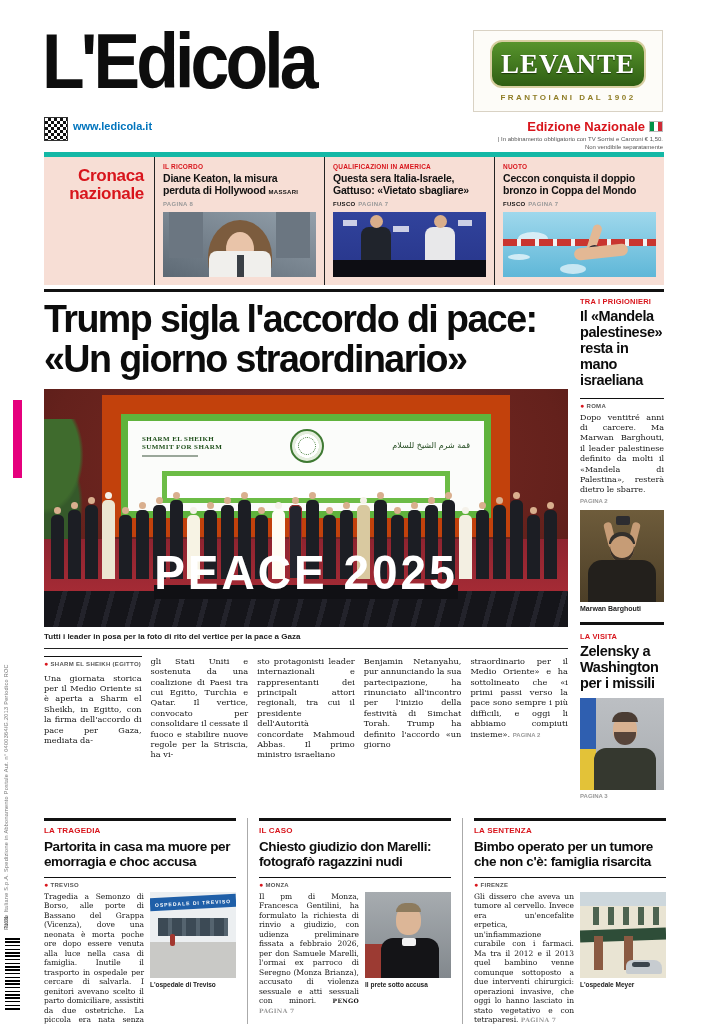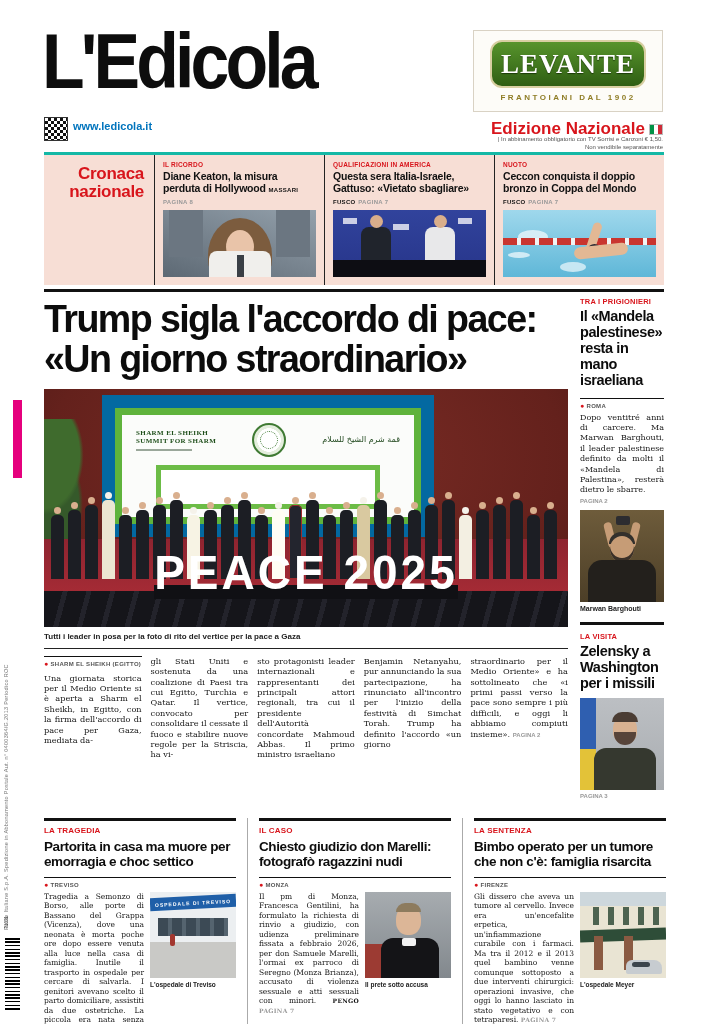--- a/index.html
+++ b/index.html
@@ -7,26 +7,26 @@
   #paper{position:absolute;inset:0;background:#fff;}
 
   
   .logo{position:absolute;left:42px;top:22px;font-size:72px;font-weight:bold;letter-spacing:-4px;color:#0d0d0d;transform:scale(0.97,1.08);transform-origin:top left;line-height:1;}
   .qr{position:absolute;left:44px;top:117px;width:22px;height:22px;border:1px solid #333;background:
       repeating-conic-gradient(#111 0% 25%, #fff 0% 50%);background-size:6px 6px;}
   .website{position:absolute;left:73px;top:120px;font-size:11px;font-weight:bold;color:#0074bd;text-decoration:none;}
   .ad-box{position:absolute;right:42px;top:30px;width:188px;height:80px;border:1px solid #d9d2c4;background:#fdfcf8;display:flex;flex-direction:column;align-items:center;justify-content:center;}
   .levante{width:152px;height:44px;border-radius:12px;border:2px solid #d8cfa2;background:linear-gradient(180deg,#57942c,#2f5e13);display:flex;align-items:center;justify-content:center;color:#fff;font-family:"Liberation Serif",serif;font-weight:bold;font-size:27px;letter-spacing:1px;text-shadow:0 1px 1px #1c3a0a;}
   .ad-tagline{margin-top:5px;font-size:8px;font-weight:bold;letter-spacing:2.5px;color:#8f7d26;}
-  .edition{position:absolute;right:42px;top:119px;font-size:17px;font-weight:bold;color:#d8151c;display:flex;align-items:center;gap:4px;}
+  .edition{position:absolute;right:42px;top:119px;font-size:13px;font-weight:bold;color:#d8151c;display:flex;align-items:center;gap:4px;}
   .flag{display:inline-block;width:12px;height:9px;background:linear-gradient(90deg,#009246 0 33%,#fff 33% 66%,#ce2b37 66%);border:0.5px solid #bbb;}
   .fineprint{position:absolute;right:42px;top:135px;text-align:right;font-size:6px;line-height:1.35;color:#555;}
 
   
-  .strip{position:absolute;left:44px;top:152px;width:620px;height:133px;background:#f7ded5;border-top:3px solid #14b8a6;display:flex;box-sizing:border-box;}
+  .strip{position:absolute;left:44px;top:152px;width:620px;height:133px;background:#f7ded5;border-top:5px solid #14b8a6;display:flex;box-sizing:border-box;}
   .strip-label{width:110px;box-sizing:border-box;padding:10px 10px 0 0;text-align:right;color:#d8151c;font-weight:bold;font-size:17px;line-height:1.05;letter-spacing:-0.3px;}
   .strip-box{flex:1;box-sizing:border-box;border-left:1px solid #222;padding:6px 8px 8px;display:flex;flex-direction:column;}
   .strip-kicker{color:#d8151c;font-size:6.5px;font-weight:bold;letter-spacing:.2px;}
   .strip-title{font-size:10.5px;font-weight:bold;line-height:1.15;margin-top:2px;color:#111;letter-spacing:-0.2px;}
   .byline{font-size:6px;font-weight:bold;color:#111;letter-spacing:.3px;}
   .pageref{font-size:6px;font-weight:bold;color:#999;letter-spacing:.3px;}
   .strip-photo{margin-top:4px;flex:1;position:relative;overflow:hidden;background:#888;}
 
   
   .ph-keaton{background:linear-gradient(200deg,#93a0ab,#76828d 55%,#5d6974);}
@@ -50,21 +50,21 @@
 
   
   .main-rule{position:absolute;left:44px;top:289px;width:620px;height:3px;background:#111;}
   .main-left{position:absolute;left:44px;top:297px;width:524px;}
   .kicker{color:#d8151c;font-weight:bold;font-size:10px;letter-spacing:.4px;}
   .headline{font-size:38px;font-weight:bold;letter-spacing:-1.6px;line-height:1.05;color:#0c0c0c;margin-top:3px;transform:scaleX(0.99);transform-origin:left;}
   .standfirst{margin-top:9px;border-left:3px solid #b9b9b9;padding-left:9px;font-size:11.5px;line-height:1.4;color:#1a1a1a;width:505px;}
   .main-photo{margin-top:9px;width:524px;height:238px;position:relative;overflow:hidden;background:#6d2721;}
   .mp-wall{position:absolute;inset:0;background:radial-gradient(ellipse at 50% 30%,#7d2d26 0%,#64211c 70%,#4f1a16 100%);}
   .mp-palm{position:absolute;left:-14px;top:30px;width:70px;height:120px;background:radial-gradient(ellipse at 20% 30%,#3f6b2d 0 45%,transparent 50%),radial-gradient(ellipse at 30% 70%,#35592a 0 40%,transparent 46%);}
-  .mp-panel{position:absolute;left:58px;top:6px;width:332px;height:142px;background:#0369a1;padding:13px;box-sizing:border-box;}
+  .mp-panel{position:absolute;left:58px;top:6px;width:408px;height:142px;background:#c2410c;padding:19px;box-sizing:border-box;}
   .mp-panel-in{width:100%;height:100%;border:7px solid #5fb33c;box-sizing:border-box;background:#fbfcfa;position:relative;}
   .mp-head{position:absolute;left:0;right:0;top:0;height:46px;display:flex;align-items:center;justify-content:space-between;padding:4px 14px 0;box-sizing:border-box;}
   .mp-title{font-family:"Liberation Serif",serif;color:#20501c;font-weight:bold;font-size:7px;line-height:1.25;letter-spacing:.4px;}
   .mp-sub{height:2px;width:56px;background:#9aa79a;margin-top:3px;}
   .mp-emblem{width:30px;height:30px;border-radius:50%;border:2px solid #3f7a33;background:radial-gradient(circle,#ffffff 55%,#e4eedd 56%);position:relative;}
   .mp-emblem::after{content:"";position:absolute;inset:6px;border-radius:50%;border:1.5px dotted #3f7a33;}
   .mp-arabic{font-size:8px;color:#234a20;text-align:right;line-height:1.3;font-family:"DejaVu Sans",sans-serif;}
   .mp-inner2{position:absolute;left:34px;right:34px;top:50px;bottom:8px;border:5px solid #6cbc46;background:#fff;}
   .mp-carpet{position:absolute;left:0;right:0;top:150px;height:54px;background:linear-gradient(180deg,#8e2430,#a52b35);}
   .mp-floor{position:absolute;left:0;right:0;bottom:0;height:36px;background:repeating-linear-gradient(105deg,#15151a 0 18px,#23232b 18px 23px);}
@@ -423,21 +423,21 @@
       </div>
       <div class="pg2" style="margin-top:3px;">PAGINA 3</div>
     </div>
   </div>
 
   <div class="bottom">
 
     <div class="bstory">
       <div class="b-rule"></div>
       <div class="b-kicker">LA TRAGEDIA</div>
-      <div class="b-headline">Partorita in casa ma muore per emorragia e choc settico</div>
+      <div class="b-headline">Partorita in casa ma muore per emorragia e choc accusa</div>
       <div class="dateline"><span class="dot">●</span> <span>TREVISO</span></div>
       <div class="b-content">
         <div class="b-text">
           <span>Tragedia a Semonzo di Borso, alle porte di Bassano del Grappa (Vicenza), dove una neonata è morta poche ore dopo essere venuta alla luce nella casa di famiglia. Inutile il trasporto in ospedale per cercare di salvarla. I genitori avevano scelto il parto domiciliare, assistiti da due ostetriche. La piccola era nata senza complicazioni</span>
           
           
         </div>
         <div class="b-right">
           <div class="b-photo ph-trev">
             <div class="sign">OSPEDALE DI TREVISO</div>

